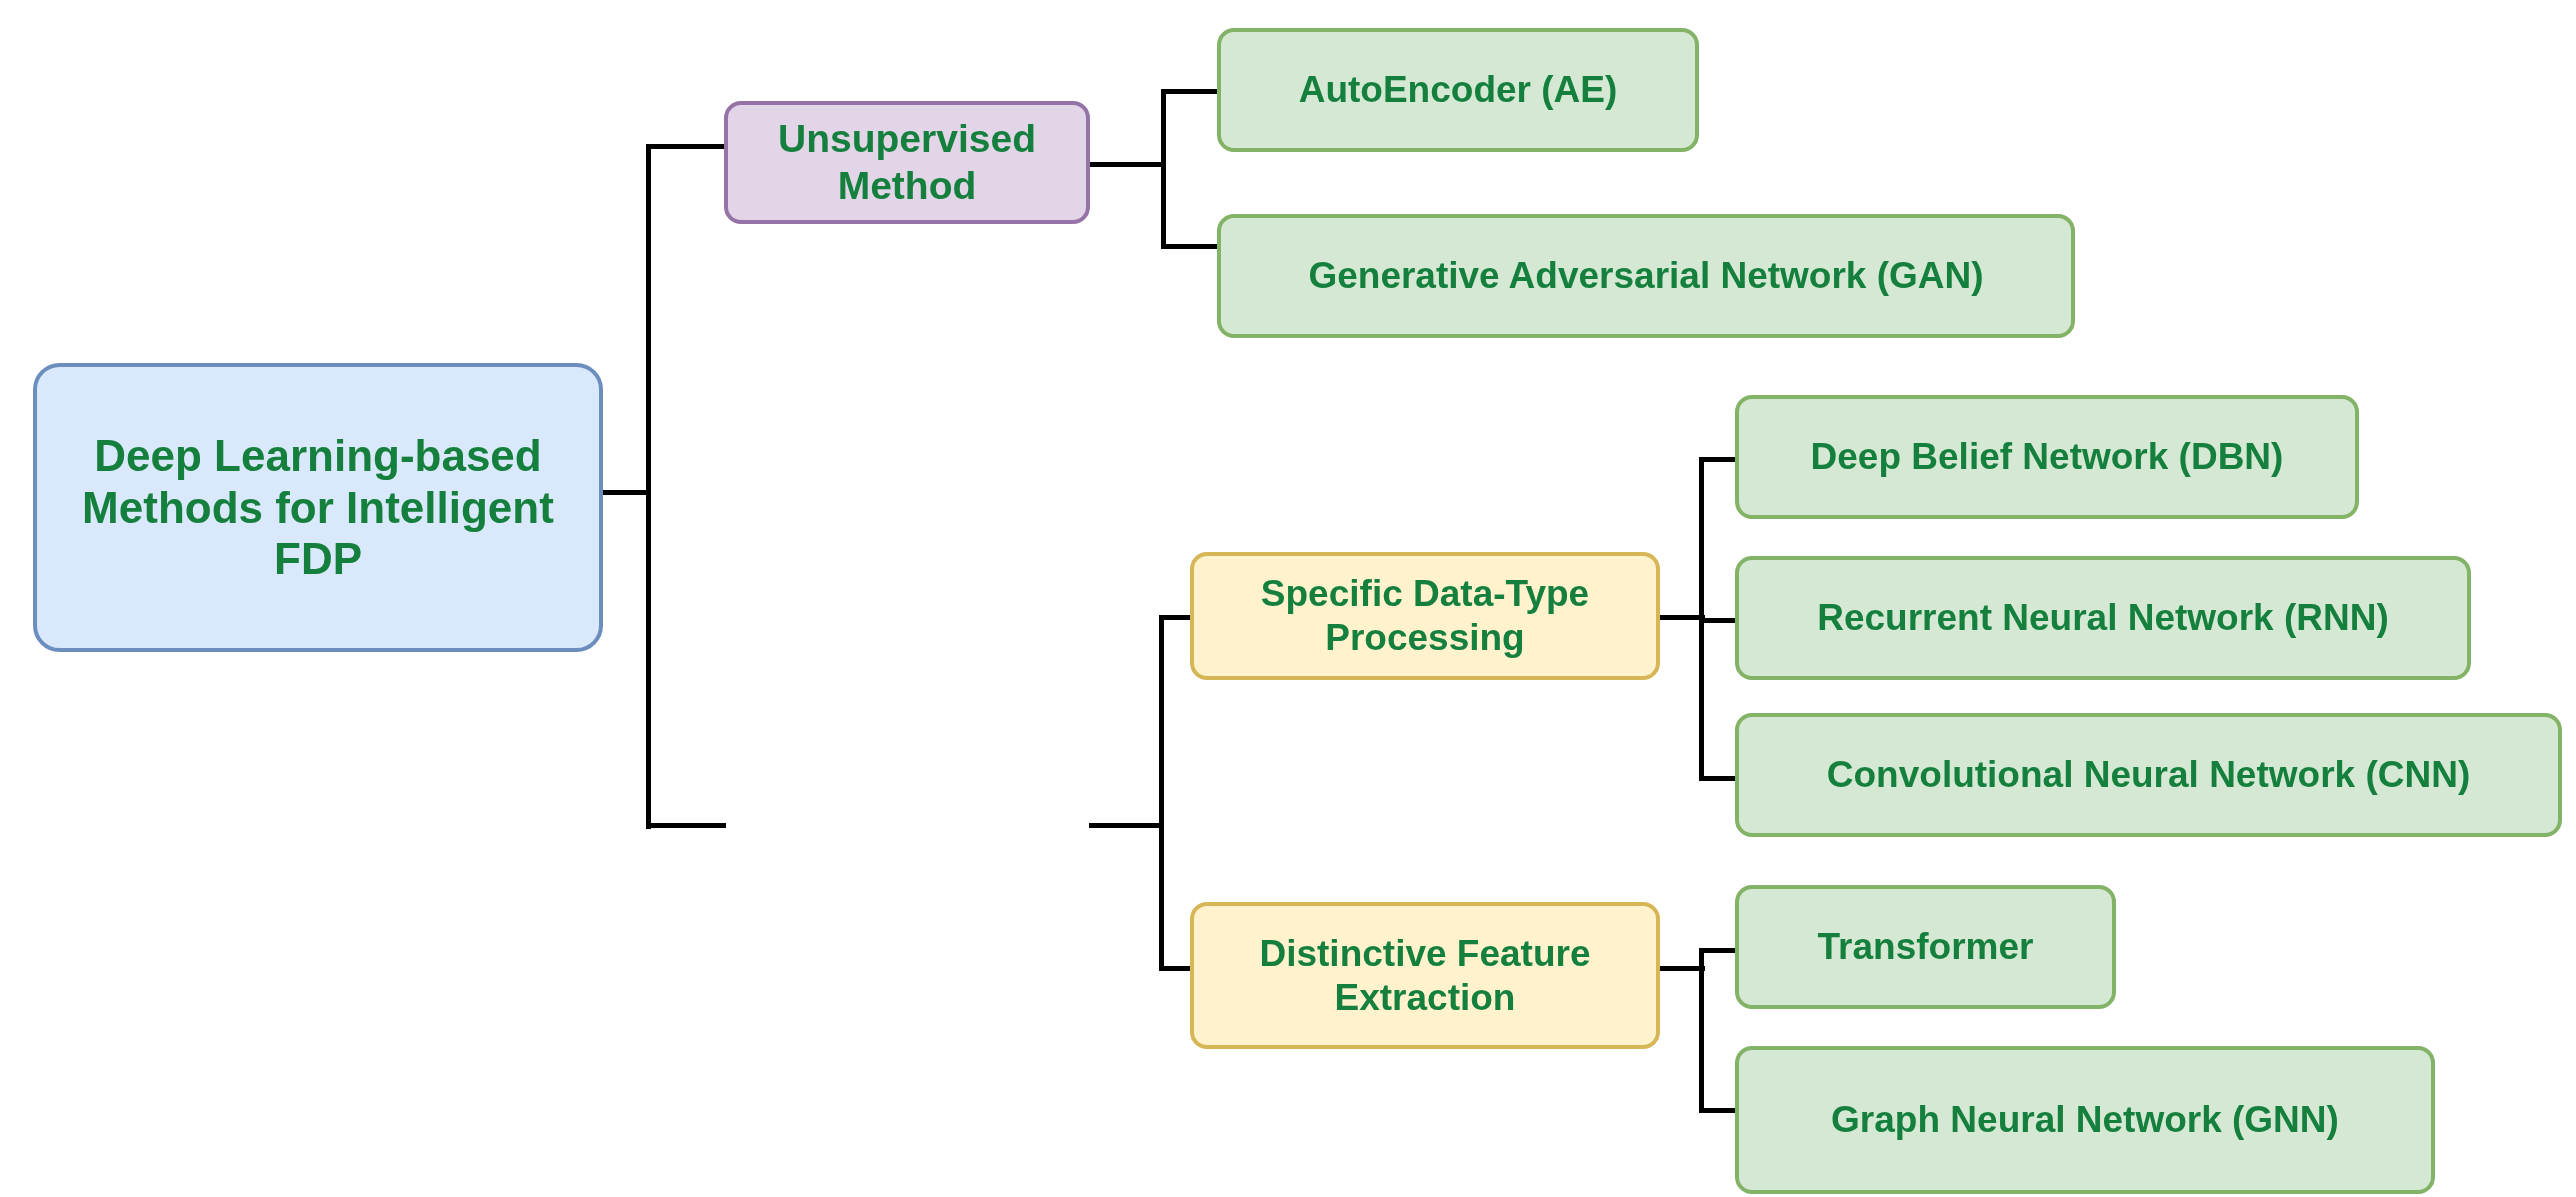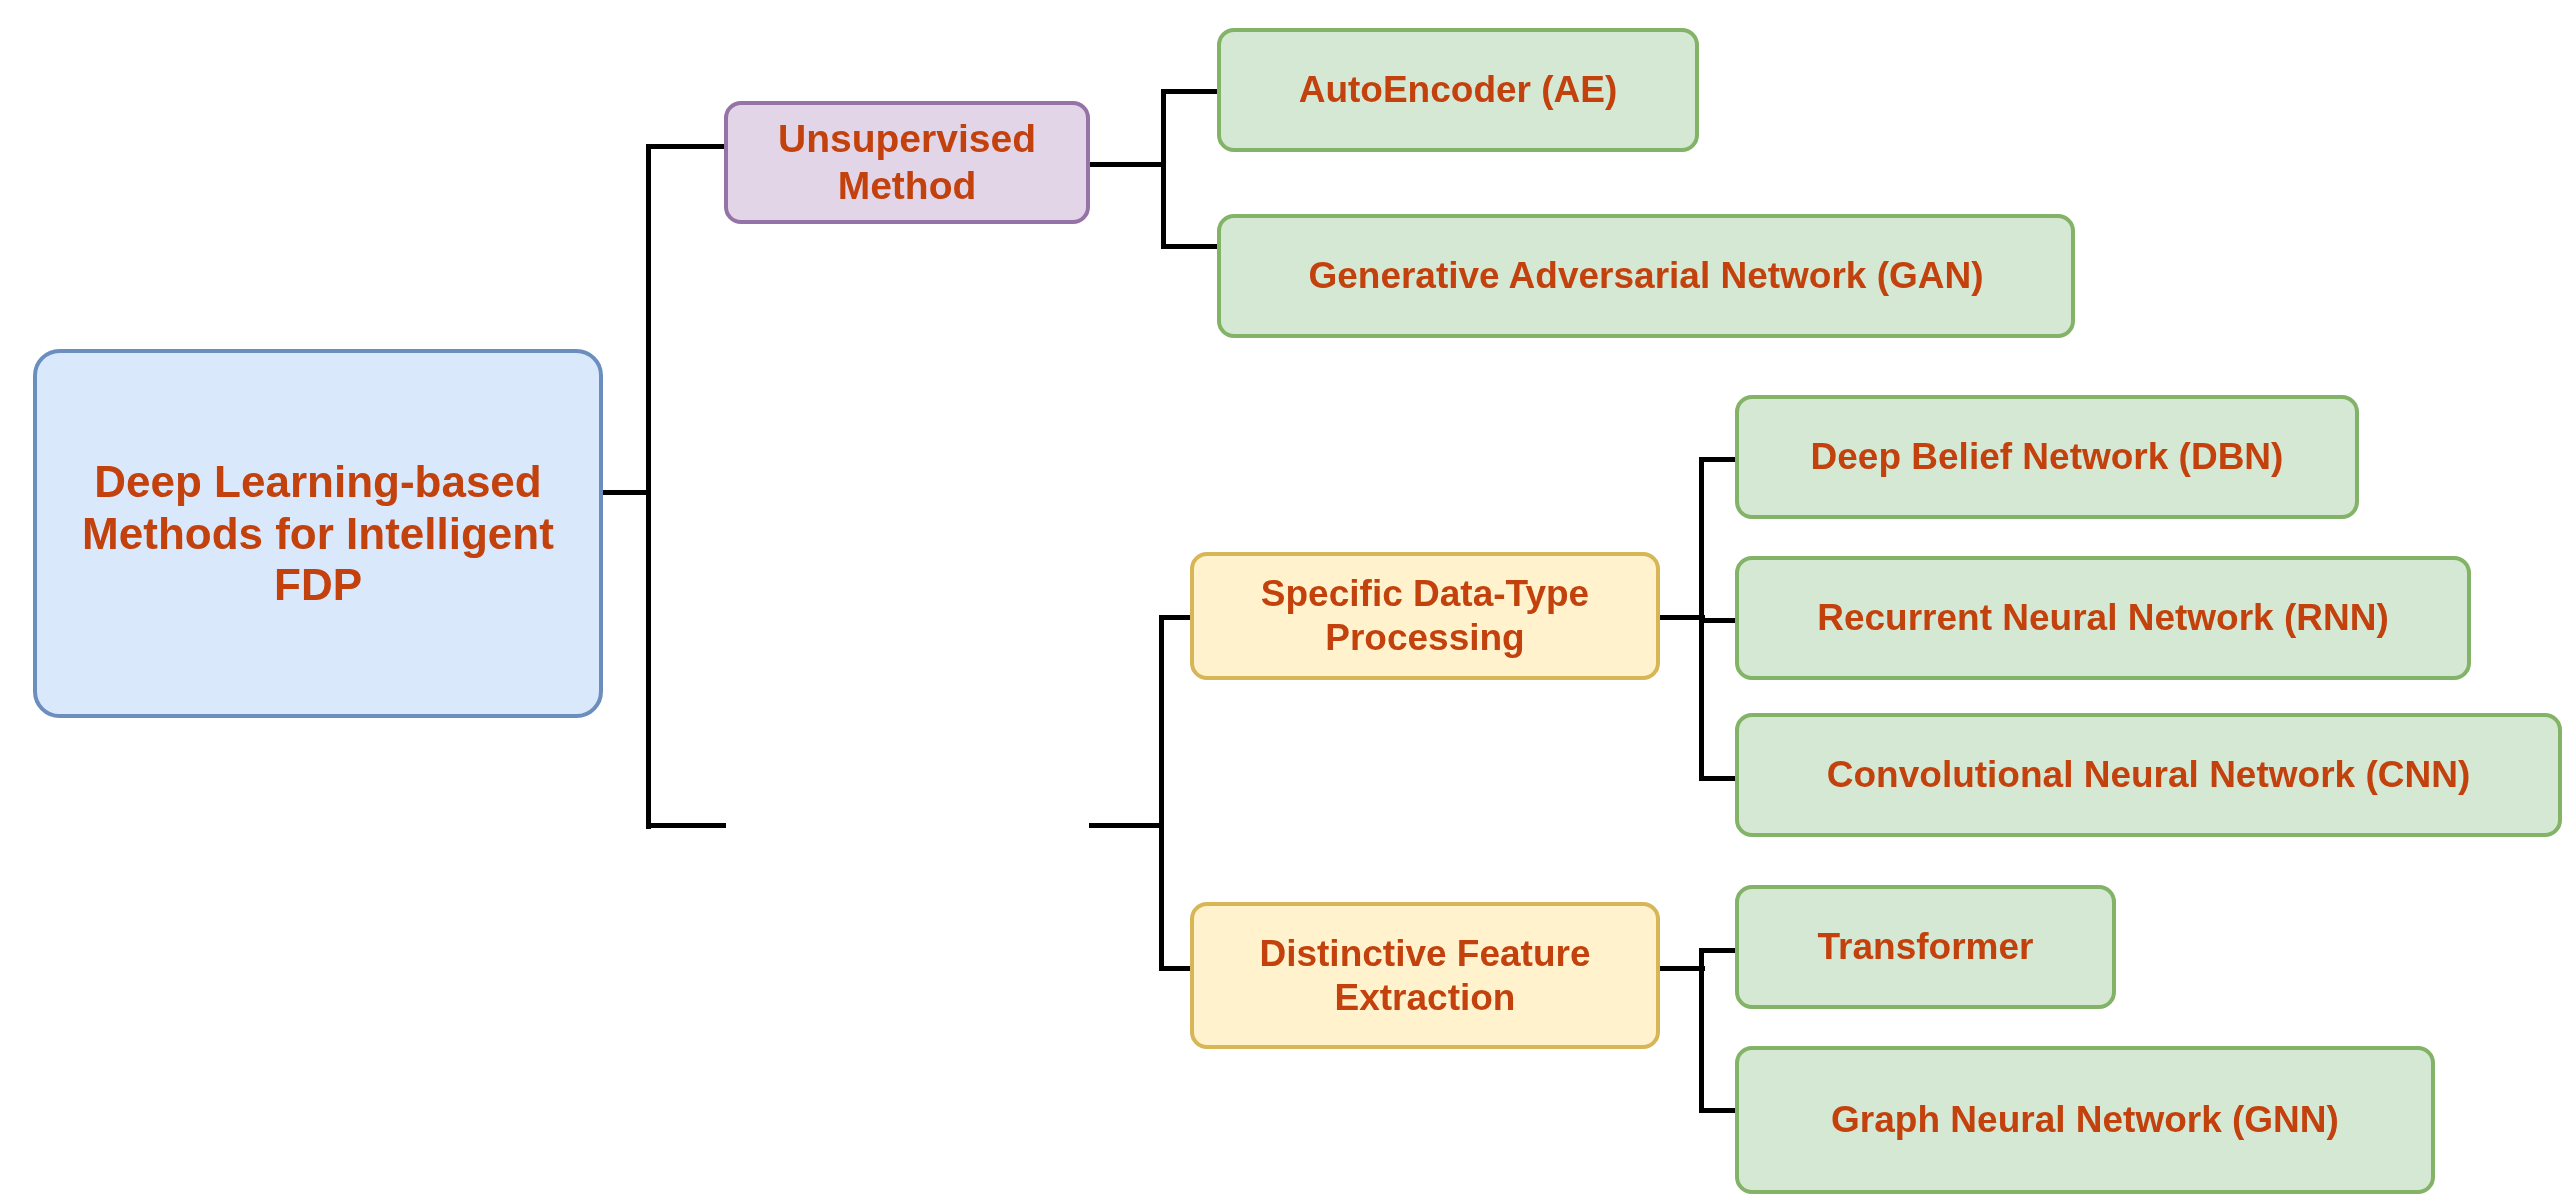--- a/index.html
+++ b/index.html
@@ -16,21 +16,21 @@
     overflow: hidden;
   }
   .node {
     position: absolute;
     box-sizing: border-box;
     display: flex;
     align-items: center;
     justify-content: center;
     text-align: center;
     border-style: solid;
-    color: #c2410c;
+    color: #15803d;
     font-weight: bold;
     line-height: 1.18;
     z-index: 3;
   }
   .node-root {
     background: #dae8fc;
     border-color: #6c8ebf;
     border-width: 4.7px;
     border-radius: 26.5px;
     font-size: 44px;
@@ -92,21 +92,21 @@
   <div class="edge edge-v" style="left:1699px; top:457px; height:321px;"></div>
   <div class="edge edge-h" style="left:1699px; top:457px; width:39px;"></div>
   <div class="edge edge-h" style="left:1699px; top:618px; width:39px;"></div>
   <div class="edge edge-h" style="left:1699px; top:776px; width:39px;"></div>
 
   <div class="edge edge-h" style="left:1660px; top:966px; width:45px;"></div>
   <div class="edge edge-v" style="left:1699px; top:948px; height:165px;"></div>
   <div class="edge edge-h" style="left:1699px; top:948px; width:39px;"></div>
   <div class="edge edge-h" style="left:1699px; top:1108px; width:39px;"></div>
 
-  <div class="node node-root" style="left:33px; top:349px; width:570px; height:369px;">Deep Learning-based Methods for Intelligent FDP</div>
+  <div class="node node-root" style="left:33px; top:363px; width:570px; height:289px;">Deep Learning-based Methods for Intelligent FDP</div>
 
   <div class="node node-branch" style="left:724px; top:101px; width:366px; height:123px;">Unsupervised Method</div>
 
 
   <div class="node node-group" style="left:1190px; top:552px; width:470px; height:128px;">Specific Data-Type Processing</div>
 
   <div class="node node-group" style="left:1190px; top:902px; width:470px; height:147px;">Distinctive Feature Extraction</div>
 
   <div class="node node-leaf" style="left:1217px; top:28px; width:482px; height:124px;">AutoEncoder (AE)</div>
 

